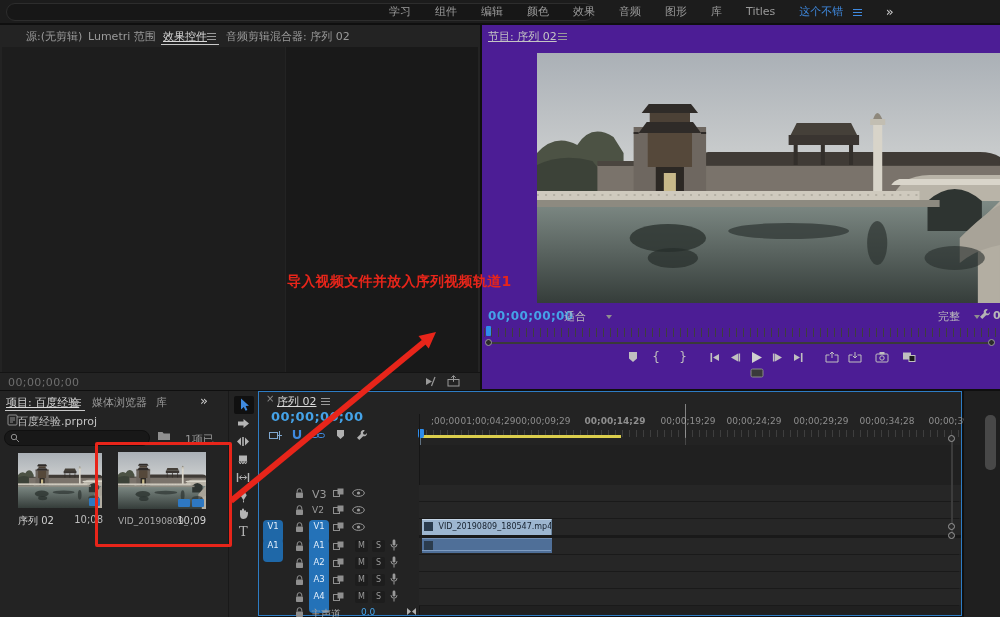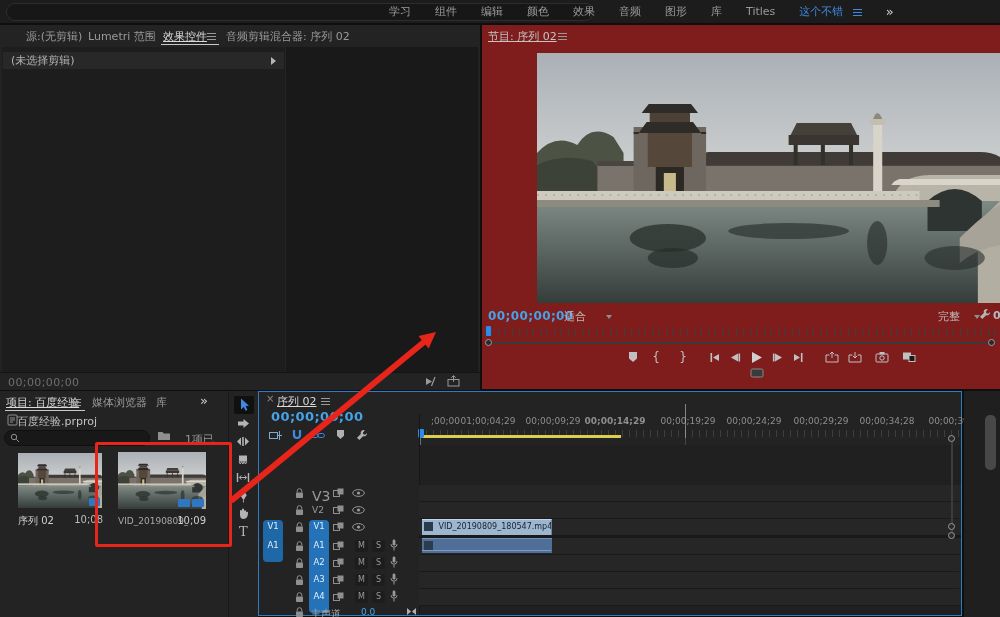--- a/index.html
+++ b/index.html
@@ -106,43 +106,39 @@
   <div class="panel" style="left:0;top:25px;width:480px;height:364px;">
     <span class="abs tab" style="left:26px;top:4px;">源:(无剪辑)</span>
     <span class="abs tab" style="left:88px;top:4px;">Lumetri 范围</span>
     <span class="abs tab active" style="left:163px;top:4px;">效果控件</span>
     <span class="abs hamb" style="left:207px;top:8px;color:#9a9a9a;"></span>
     <span class="abs tab" style="left:226px;top:4px;">音频剪辑混合器: 序列 02</span>
     <div class="abs" style="left:161px;top:19px;width:58px;height:1px;background:#c9c9c9;"></div>
 
     <div class="abs" style="left:2px;top:22px;width:283px;height:325px;background:#1d1d1d;"></div>
     <div class="abs" style="left:286px;top:22px;width:192px;height:325px;background:#191919;"></div>
-    <div class="abs" style="left:3px;top:27px;width:281px;height:17px;background:#282828;display:flex;align-items:center;">
-      <span style="margin-left:8px;color:#b5b5b5;">(未选择剪辑)</span>
-      <span style="margin-left:auto;margin-right:8px;width:0;height:0;border-top:4px solid transparent;border-bottom:4px solid transparent;border-left:5px solid #b5b5b5;"></span>
-    </div>
 
     <div class="abs" style="left:0;top:347px;width:480px;height:17px;background:#232323;border-top:1px solid #141414;">
       <span class="abs tc-grey" style="left:8px;top:3px;">00;00;00;00</span>
       <span class="abs ico" style="left:425px;top:3px;">
         <svg width="12" height="11" viewBox="0 0 12 11">
             <polygon points="1,2 7,5.5 1,9" fill="#9a9a9a"></polygon>
             <line x1="10" y1="1" x2="6.5" y2="10" stroke="#9a9a9a" stroke-width="1.2"></line>
           </svg>
       </span>
       <span class="abs ico" style="left:447px;top:2px;">
         <svg width="13" height="12" viewBox="0 0 13 12">
             <rect x="1" y="4.5" width="11" height="6.5" fill="none" stroke="#9a9a9a"></rect>
             <path d="M6.5 0.8v6M4.3 2.8l2.2-2.2 2.2 2.2" fill="none" stroke="#9a9a9a"></path>
           </svg>
       </span>
     </div>
   </div>
 
-  <div class="panel" style="left:482px;top:25px;width:518px;height:364px;background:#7f1d1d;">
+  <div class="panel" style="left:482px;top:25px;width:518px;height:364px;background:#4c1d95;">
     <span class="abs tab active" style="left:6px;top:4px;color:#c4c4c4;">节目: 序列 02</span>
     <span class="abs hamb" style="left:76px;top:8px;color:#9a9a9a;"></span>
 
     <div class="abs" style="left:55px;top:28px;width:463px;height:250px;background:#0a0a0a;">
       <svg width="463" height="250">
           <use href="#scene" width="463" height="250"></use>
         </svg>
     </div>
 
     <span class="abs tc-blue" style="left:6px;top:284px;font-size:12px;">00;00;00;00</span>
@@ -367,21 +363,21 @@
       </span>
     <span class="abs ico" style="left:97px;top:37px;">
       <svg width="12" height="12" viewBox="0 0 12 12">
           <path d="M8 1a3 3 0 00-3.2 3.9L1 8.7 3.3 11l3.8-3.8A3 3 0 0011 4L9.2 5.8 7.4 5.3 6.9 3.5 8.7 1.7z" fill="#b0b0b0"></path>
         </svg>
       </span>
 
     <div class="abs" style="left:160px;top:24px;width:542px;height:23px;">
       <span class="rtick" style="left:12px;transform:none;">;00;00</span>
       <span class="rtick" style="left:69px;">01;00;04;29</span>
-      <span class="rtick" style="left:134px;">00;00;09;29</span>
+      <span class="rtick" style="left:124px;">00;00;09;29</span>
       <span class="rtick" style="left:196px;font-weight:bold;">00;00;14;29</span>
       <span class="rtick" style="left:269px;">00;00;19;29</span>
       <span class="rtick" style="left:335px;">00;00;24;29</span>
       <span class="rtick" style="left:402px;">00;00;29;29</span>
       <span class="rtick" style="left:468px;">00;00;34;28</span>
       <span class="rtick" style="left:534px;">00;00;39;2</span>
       <div class="abs ticks" style="left:0;top:14px;width:542px;height:7px;"></div>
     </div>
     <div class="abs" style="left:163px;top:43px;width:199px;height:3px;background:#dccf4d;"></div>
 
@@ -402,21 +398,21 @@
     <div class="abs" style="left:160px;top:163px;width:542px;height:16px;background:#262626;"></div>
     <div class="abs" style="left:160px;top:180px;width:542px;height:16px;background:#262626;"></div>
     <div class="abs" style="left:160px;top:197px;width:542px;height:16px;background:#262626;"></div>
 
     <span class="abs ico" style="left:36px;top:96px;color:#8f8f8f;">
         <svg width="9" height="11" viewBox="0 0 9 11">
           <path d="M2.2 4.5V3a2.3 2.3 0 014.6 0v1.5" fill="none" stroke="currentColor"></path>
           <rect x="1" y="4.5" width="7" height="5.5" rx=".8" fill="currentColor"></rect>
         </svg>
       </span>
-    <span class="abs" style="left:53px;top:96px;font-size:14px;color:#9a9a9a;">V3</span>
+    <span class="abs" style="left:53px;top:96px;font-size:11px;color:#9a9a9a;">V3</span>
     <span class="abs ico" style="left:74px;top:96px;">
         <svg width="11" height="10" viewBox="0 0 11 10">
           <rect x="0.5" y="2.5" width="6" height="6" fill="none" stroke="#8f8f8f"></rect>
           <rect x="4.5" y="0.5" width="6" height="6" fill="#8f8f8f"></rect>
         </svg>
       </span>
     <span class="abs ico" style="left:93px;top:97px;">
         <svg width="13" height="8" viewBox="0 0 13 8">
           <ellipse cx="6.5" cy="4" rx="5.8" ry="3.4" fill="none" stroke="#9a9a9a"></ellipse>
           <circle cx="6.5" cy="4" r="1.6" fill="#9a9a9a"></circle>
@@ -596,14 +592,15 @@
 
   <div class="panel" style="left:964px;top:391px;width:36px;height:226px;background:#1f1f1f;">
     <div class="abs" style="left:21px;top:24px;width:11px;height:55px;background:#484848;border-radius:5px;"></div>
   </div>
 
   <div class="abs" style="left:95px;top:442px;width:131px;height:99px;border:3px solid #e8251a;border-radius:2px;z-index:60;"></div>
   <svg class="abs" style="left:0;top:0;width:1000px;height:617px;pointer-events:none;z-index:61;">
     <line x1="231" y1="501" x2="424" y2="342" stroke="#e8251a" stroke-width="6"></line>
     <polygon points="436,332 428.7,348.4 418.5,336" fill="#e8251a"></polygon>
   </svg>
+  <div class="abs" style="left:287px;top:273px;font-size:14px;font-weight:bold;color:#e8251a;letter-spacing:.3px;z-index:62;white-space:nowrap;">导入视频文件并放入序列视频轨道1</div>
 
 </div>
 
 </body></html>

